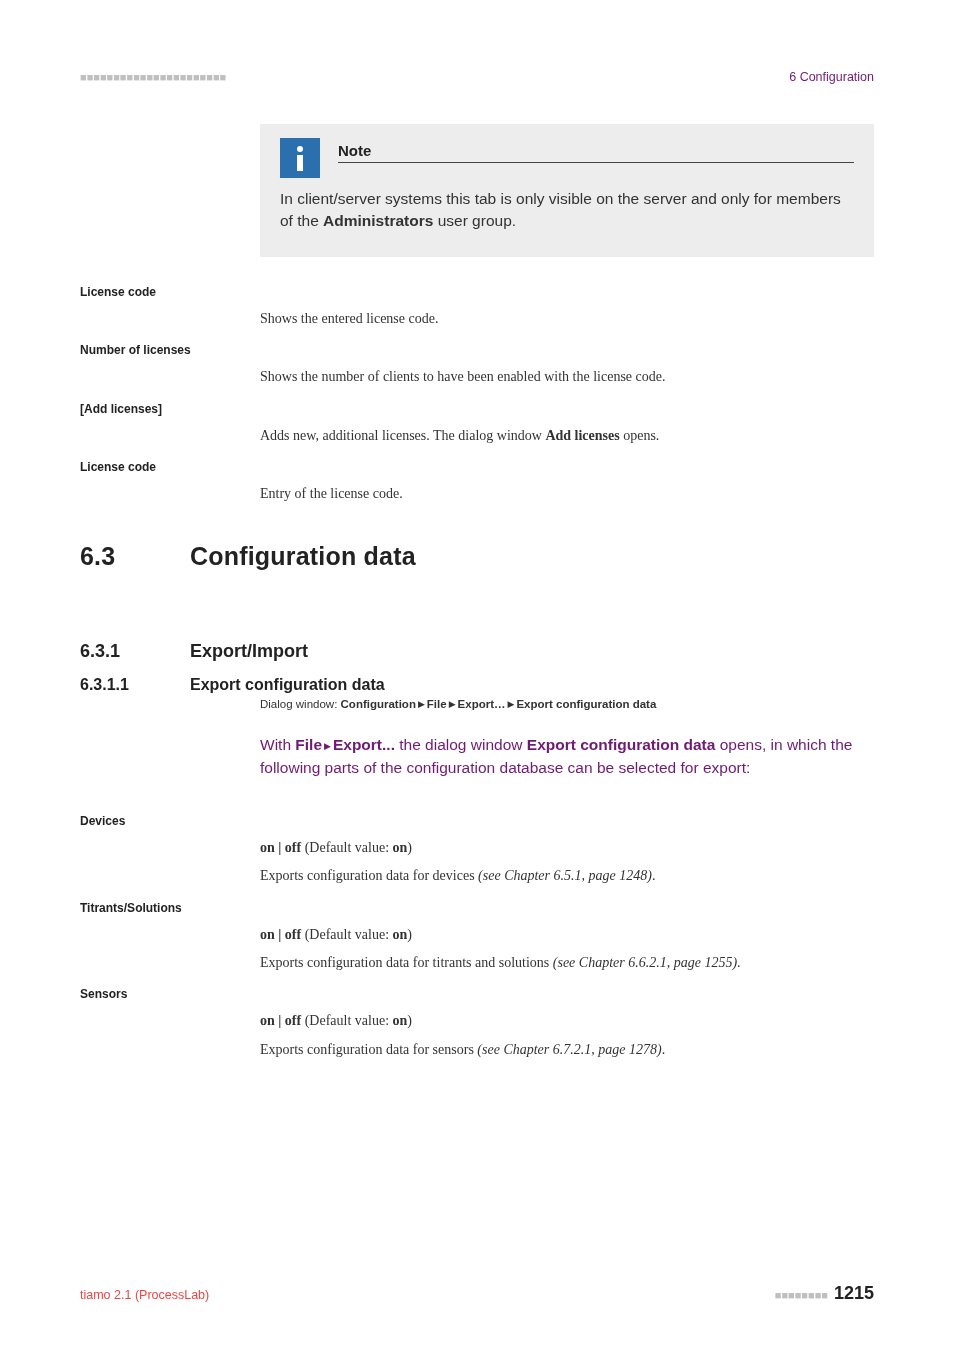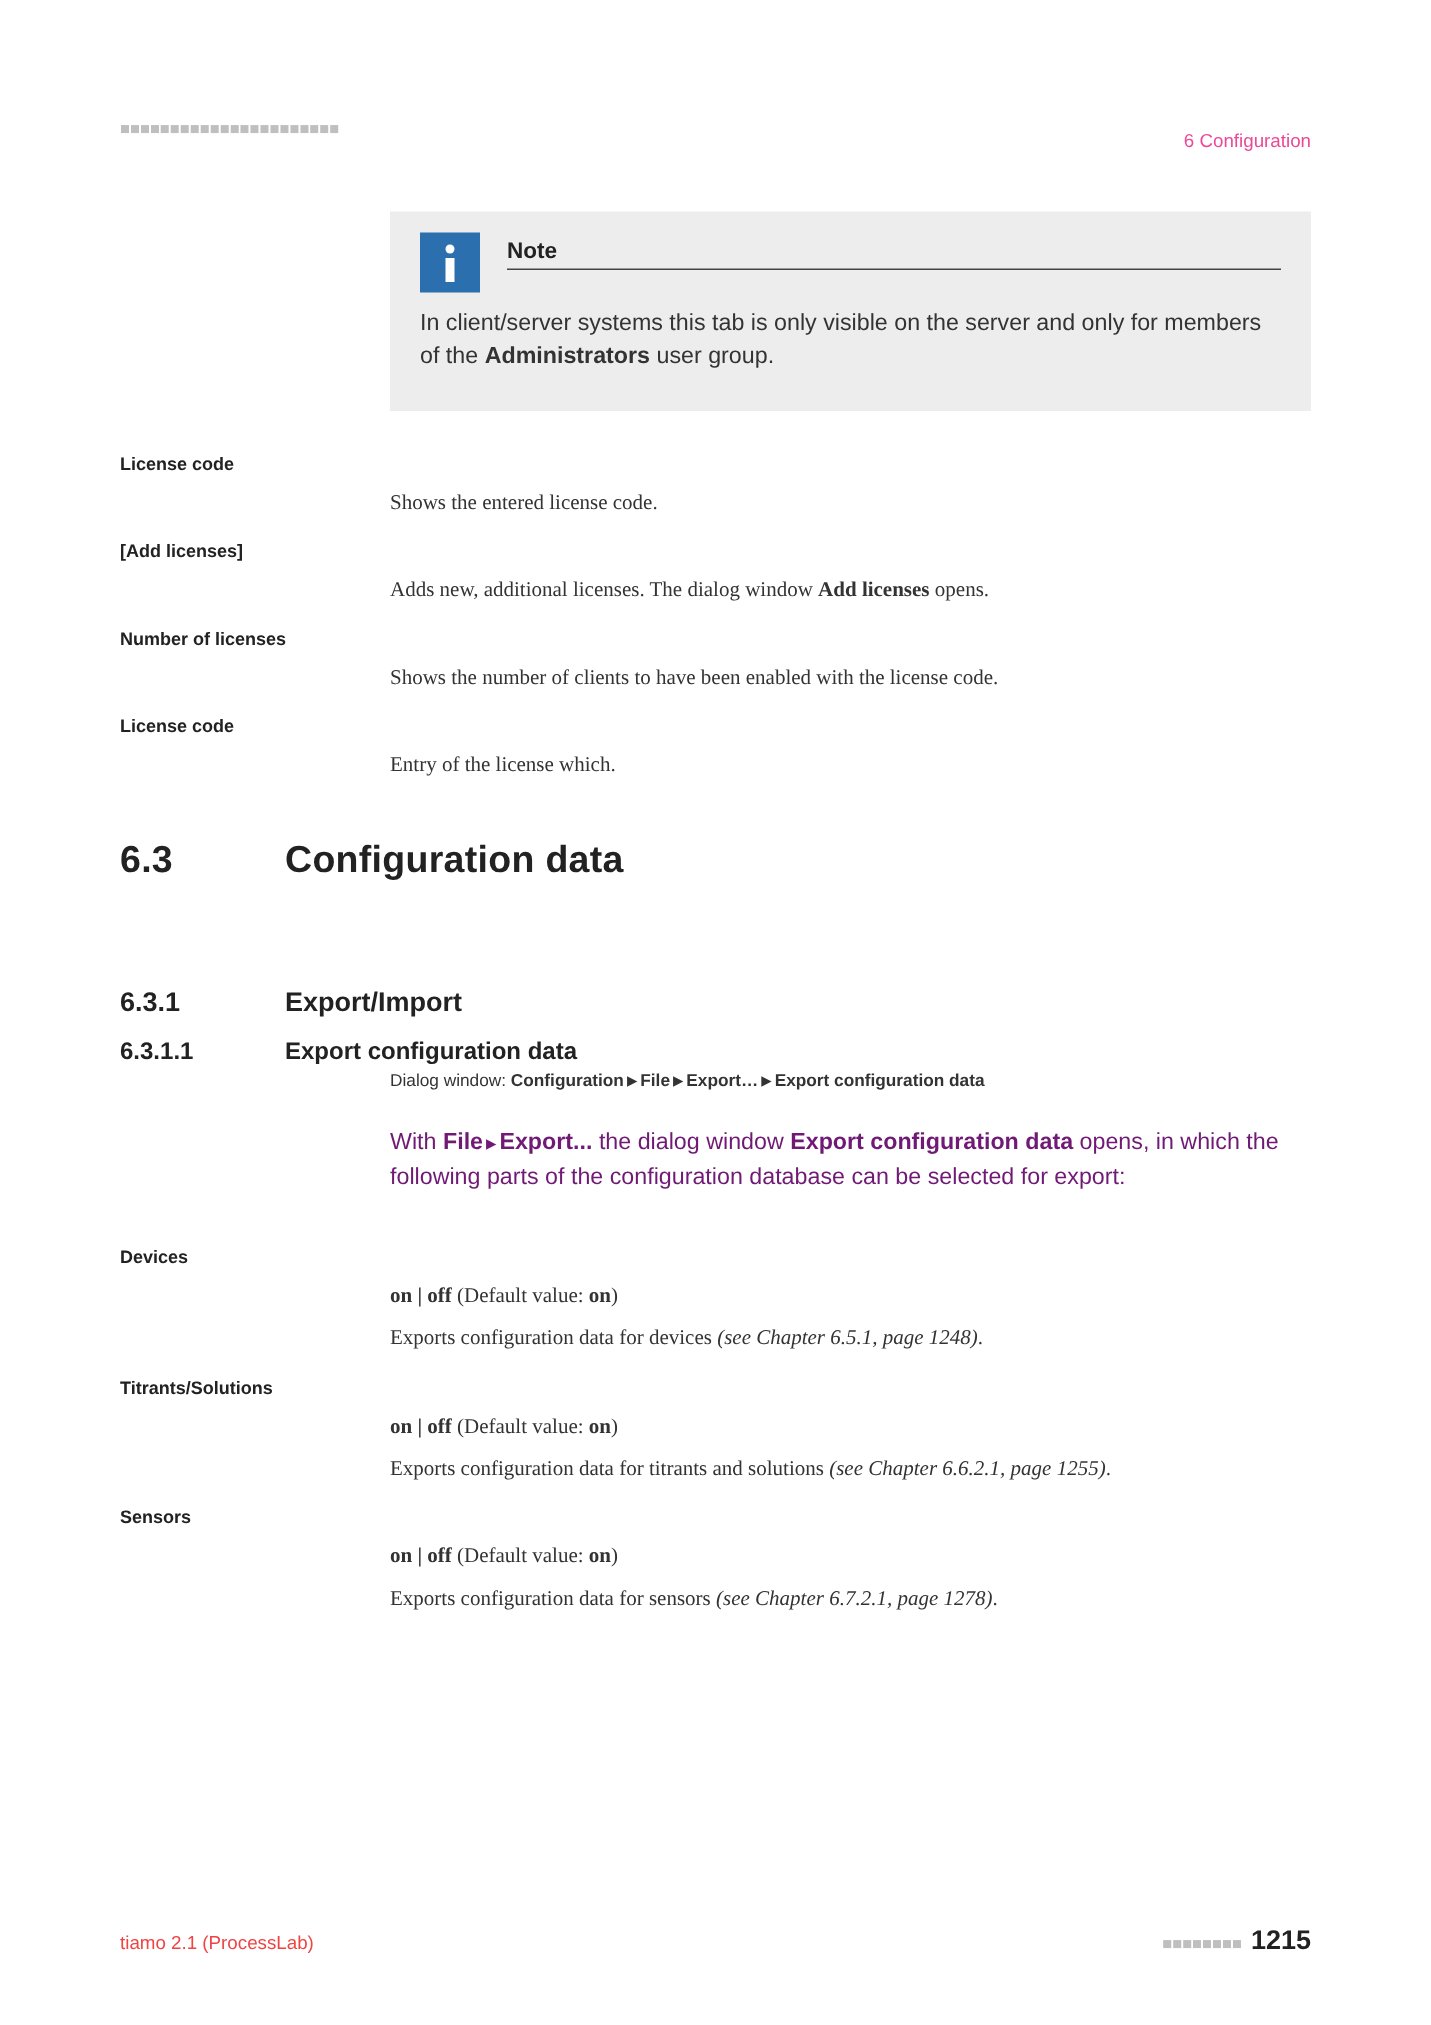--- a/index.html
+++ b/index.html
@@ -4,21 +4,21 @@
 <style>
   * { box-sizing: border-box; margin: 0; padding: 0; }
   html, body { width: 954px; height: 1350px; background: #fff; }
   body { font-family: "Segoe UI", "Helvetica Neue", Arial, sans-serif; color: #222; position: relative; }
 
   .page { position: relative; width: 954px; height: 1350px; padding: 70px 80px 0 80px; }
 
   
   .hdr { display: flex; justify-content: space-between; align-items: center; font-size: 12.5px; color: #4a4a4a; margin-bottom: 40px; }
   .hdr-dots { letter-spacing: 0; color: #bfbfbf; font-size: 11px; }
-  .hdr-right { color: #ec4899; margin-top: 17px; }
+  .hdr-right { color: #701a75; }
 
   
   .note-box { background: #ededed; padding: 14px 20px 24px 20px; margin-left: 180px; margin-bottom: 28px; }
   .note-head-row { display: flex; align-items: flex-start; gap: 18px; margin-bottom: 10px; }
   .note-icon { width: 40px; height: 40px; background: #2b6faf; display: flex; align-items: center; justify-content: center; flex-shrink: 0; }
   .note-icon-dot { width: 6px; height: 6px; border-radius: 50%; background: #fff; }
   .note-icon-bar { width: 6px; height: 16px; background: #fff; }
   .note-icon-inner { display: flex; flex-direction: column; align-items: center; gap: 3px; }
   .note-title-wrap { flex: 1; padding-top: 4px; text-decoration: underline; }
   .note-title { font-weight: 700; font-size: 15px; border-bottom: 1px solid #444; padding-bottom: 3px; display: inline-block; width: 100%; }
@@ -80,34 +80,34 @@
       <span>In client/server systems this tab is only visible on the server and only for members of the </span><b>Administrators</b><span> user group.</span>
     </div>
   </div>
 
   <div class="term-block">
     <div class="term-label">License code</div>
     <div class="term-body">Shows the entered license code.</div>
   </div>
 
   <div class="term-block">
+    <div class="term-label">Number of licenses</div>
+    <div class="term-body">Shows the number of clients to have been enabled with the license code.</div>
+  </div>
+
+  <div class="term-block">
     <div class="term-label">[Add licenses]</div>
     <div class="term-body">
       <span>Adds new, additional licenses. The dialog window </span><b>Add licenses</b><span> opens.</span>
     </div>
   </div>
 
   <div class="term-block">
-    <div class="term-label">Number of licenses</div>
-    <div class="term-body">Shows the number of clients to have been enabled with the license code.</div>
-  </div>
-
-  <div class="term-block">
     <div class="term-label">License code</div>
-    <div class="term-body">Entry of the license which.</div>
+    <div class="term-body">Entry of the license code.</div>
   </div>
 
   <h2 class="sec">
     <span class="num">6.3</span><span>Configuration data</span>
   </h2>
 
   <h3 class="subsec">
     <span class="num">6.3.1</span><span>Export/Import</span>
   </h3>
 

